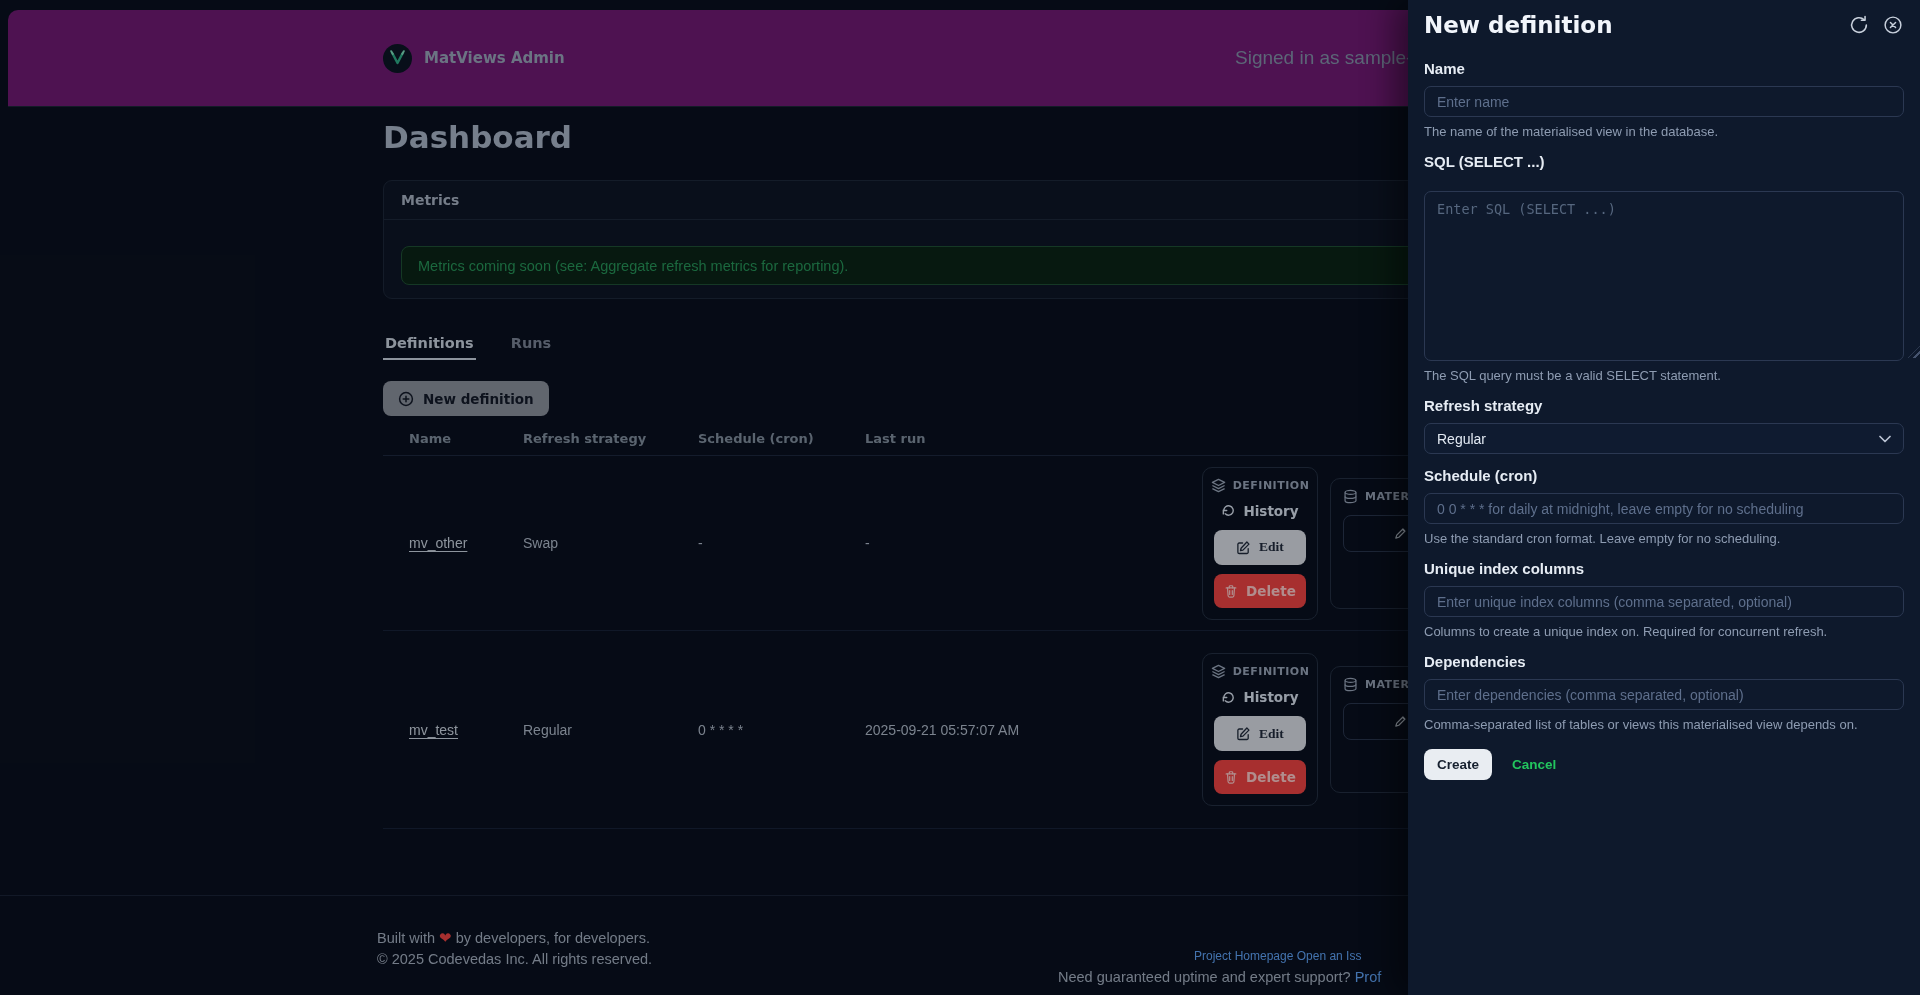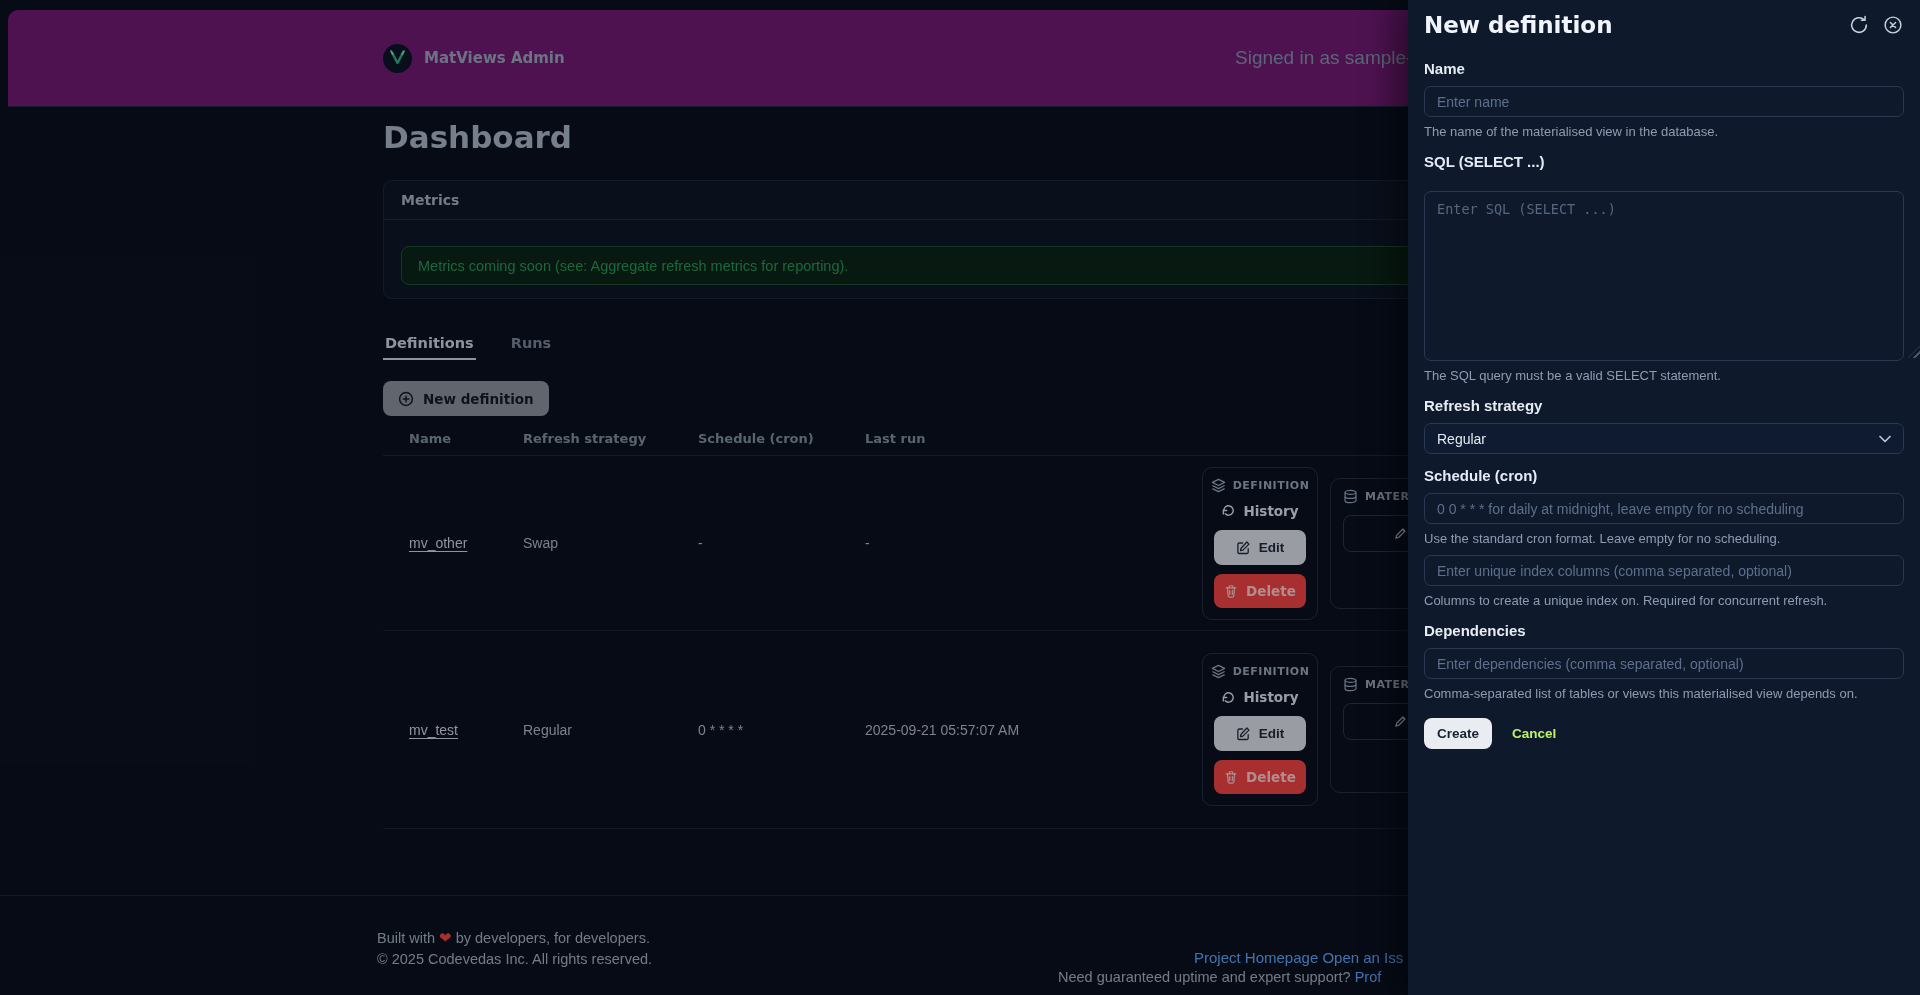--- a/index.html
+++ b/index.html
@@ -73,32 +73,32 @@
   .mat-group { width:210px; align-items:flex-start; align-self:stretch; margin:11px 0; }
   .tr2 .mat-group { margin:13px 0; }
   .group-header { display:flex; align-items:center; gap:7px;
     font-family:"DejaVu Sans", sans-serif; font-weight:bold; font-size:11px;
     letter-spacing:.5px; color:#9aa7bb; }
   .history-btn { margin-top:10px; display:flex; align-items:center; gap:7px;
     font-family:"DejaVu Sans", sans-serif; font-weight:bold; font-size:13.5px;
     color:#d8e2f0; background:none; border:none; cursor:pointer; }
   .btn-edit { margin-top:11px; width:92px; height:35px; display:flex; align-items:center; justify-content:center; gap:8px;
     background:#dbe0e8; border:none; border-radius:8px; cursor:pointer;
-    font-family:Liberation Sans, sans-serif; font-weight:bold; font-size:13.5px; color:#222c3e; }
+    font-family:Liberation Serif, serif; font-weight:bold; font-size:13.5px; color:#222c3e; }
   .btn-delete { margin-top:9px; width:92px; height:34px; display:flex; align-items:center; justify-content:center; gap:8px;
     background:#ef4444; border:none; border-radius:8px; cursor:pointer;
     font-family:"DejaVu Sans", sans-serif; font-weight:bold; font-size:13.5px; color:#fecaca; }
   .btn-pen { margin-top:11px; width:115px; height:37px; display:flex; align-items:center; justify-content:center;
     background:transparent; border:1px solid #2a3750; border-radius:8px; cursor:pointer; color:#c3cdda; }
 
   
   .footer { position:absolute; top:895px; left:0; right:12px; height:100px; border-top:1px solid #1a2539; }
   .footer-left { position:absolute; left:0; top:31px; font-size:14.5px; color:#a5b1c2; line-height:21px; }
   .heart { color:#ef4444; font-size:15px; }
-  .footer-line1 { position:absolute; left:817px; top:53px; font-size:15px; white-space:nowrap; }
+  .footer-line1 { position:absolute; left:817px; top:53px; font-size:12px; white-space:nowrap; }
   .footer-line2 { position:absolute; left:681px; top:73px; font-size:14.5px; color:#a5b1c2; white-space:nowrap; }
   a.flink { color:#60a5fa; text-decoration:none; cursor:pointer; }
 
   
   .backdrop { position:absolute; inset:0; background:rgba(0,0,0,0.30); z-index:40; }
   .panel {
     position:absolute; top:0; right:0; width:512px; height:995px; z-index:50;
     background:#0e192c; box-shadow:-14px 0 30px rgba(0,0,0,0.45);
     padding:12px 16px 0;
   }
@@ -124,21 +124,21 @@
     clip-path:polygon(100% 0, 100% 100%, 0 100%); pointer-events:none; }
   .fld-select { margin-top:8px; width:480px; height:31px; padding:0 12px;
     border:1px solid #2b3852; border-radius:7px; display:flex; align-items:center;
     justify-content:space-between; cursor:pointer; background:#0f1b30; }
   .fld-select span { font-size:14px; color:#e2e9f2; }
 
   .panel-buttons { margin-top:16px; display:flex; align-items:center; }
   .btn-create { height:31px; padding:0 13px; background:#e9edf2; color:#16202f;
     border:none; border-radius:8px; font-weight:bold; font-size:13.5px; cursor:pointer;
     font-family:"Liberation Sans", sans-serif; }
-  .btn-cancel { margin-left:20px; background:none; border:none; color:#bef264;
+  .btn-cancel { margin-left:20px; background:none; border:none; color:#22c55e;
     font-weight:bold; font-size:13.5px; cursor:pointer; font-family:"Liberation Sans", sans-serif; }
 
   svg { display:block; }
 </style>
 </head>
 <body>
 
 <div class="header-band">
   <div class="container header-inner">
     <div class="brand">
@@ -397,20 +397,21 @@
       <svg width="12" height="8" viewBox="0 0 12 8" fill="none" stroke="#b9c2d2" stroke-width="1.7" stroke-linecap="round" stroke-linejoin="round">
         <path d="M1 1.5l5 5 5-5"></path>
       </svg>
     </span>
   </div>
 
   <div class="fld-label">Schedule (cron)</div>
   <input class="fld-input" placeholder="0 0 * * * for daily at midnight, leave empty for no scheduling" style="">
   <div class="fld-help">Use the standard cron format. Leave empty for no scheduling.</div>
 
+  <div class="fld-label">Unique index columns</div>
   <input class="fld-input" placeholder="Enter unique index columns (comma separated, optional)" style="">
   <div class="fld-help">Columns to create a unique index on. Required for concurrent refresh.</div>
 
   <div class="fld-label">Dependencies</div>
   <input class="fld-input" placeholder="Enter dependencies (comma separated, optional)" style="">
   <div class="fld-help">Comma-separated list of tables or views this materialised view depends on.</div>
 
   <div class="panel-buttons">
     <button class="btn-create">Create</button>
     <button class="btn-cancel">Cancel</button>

